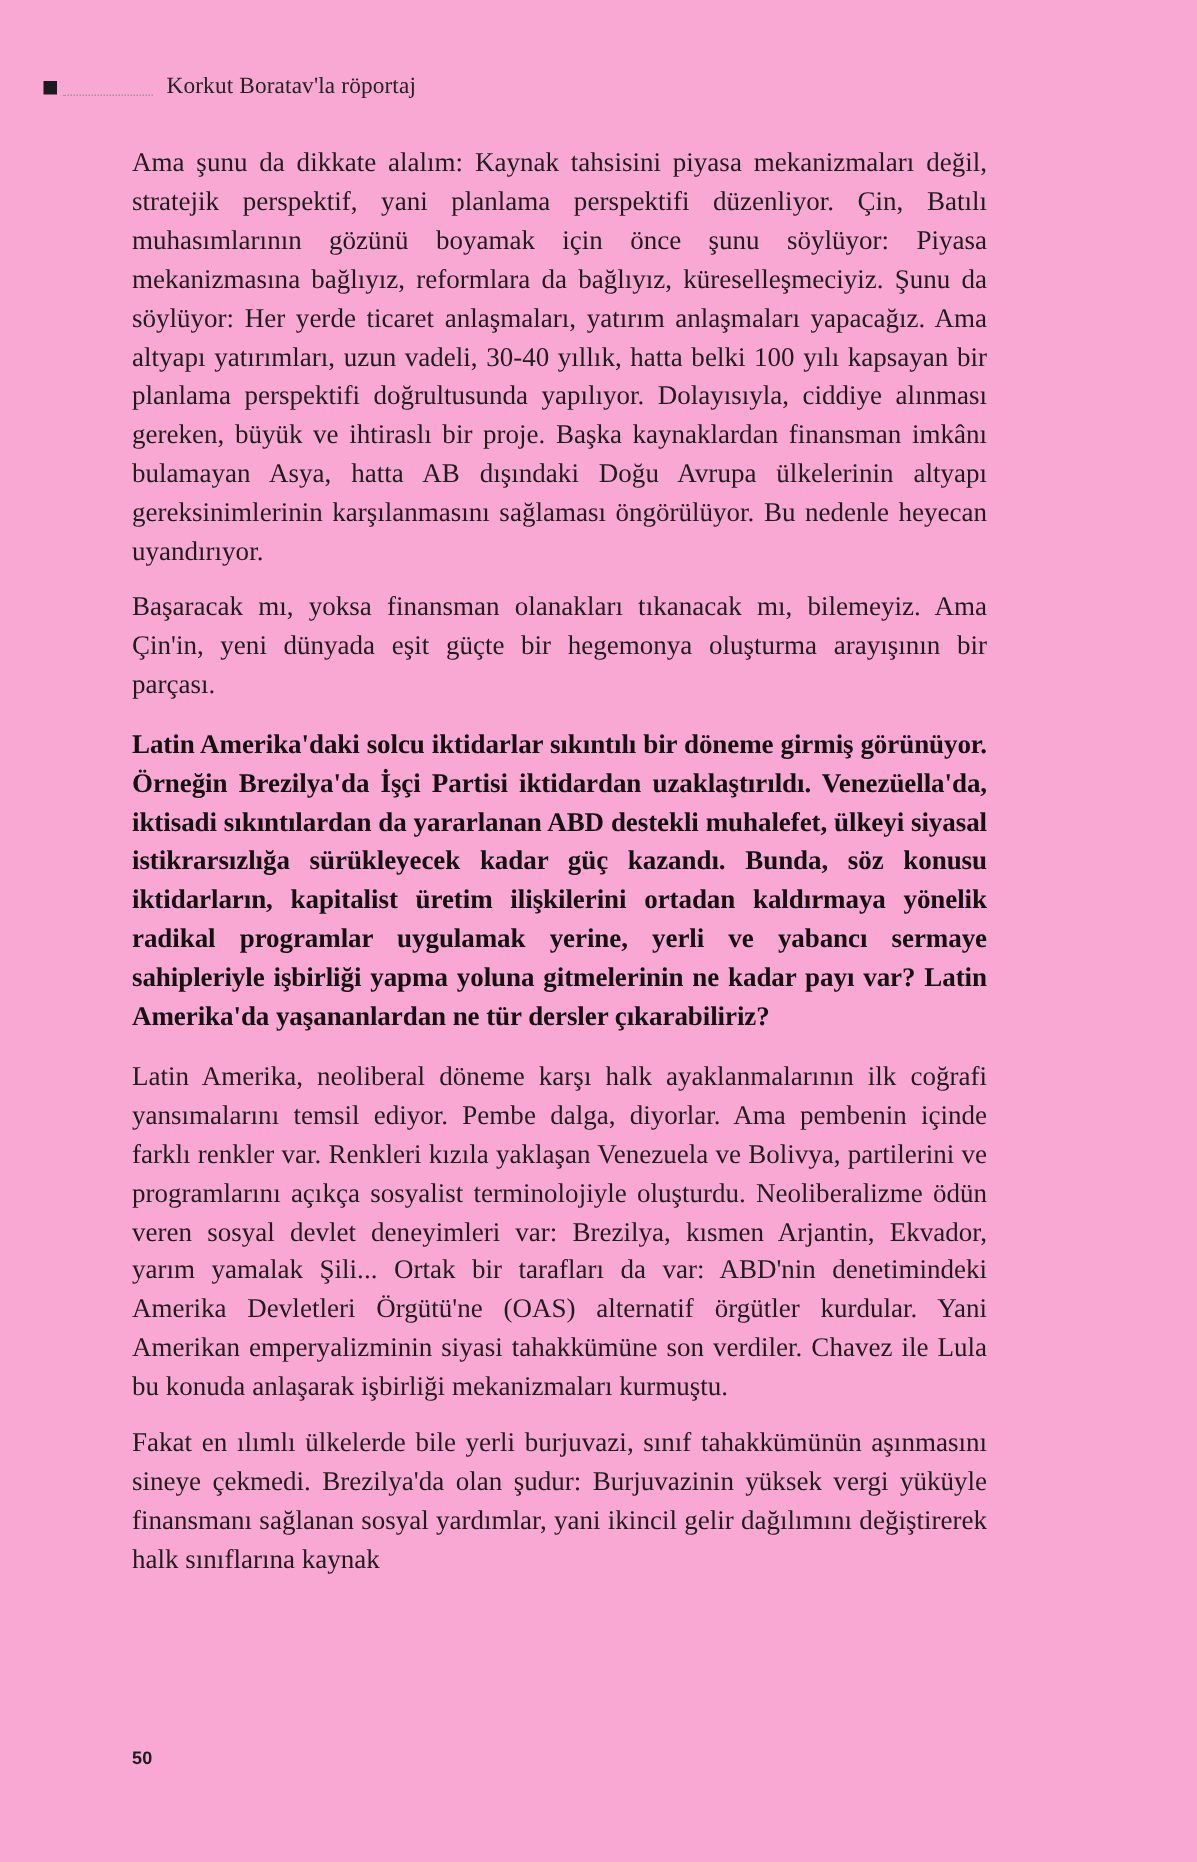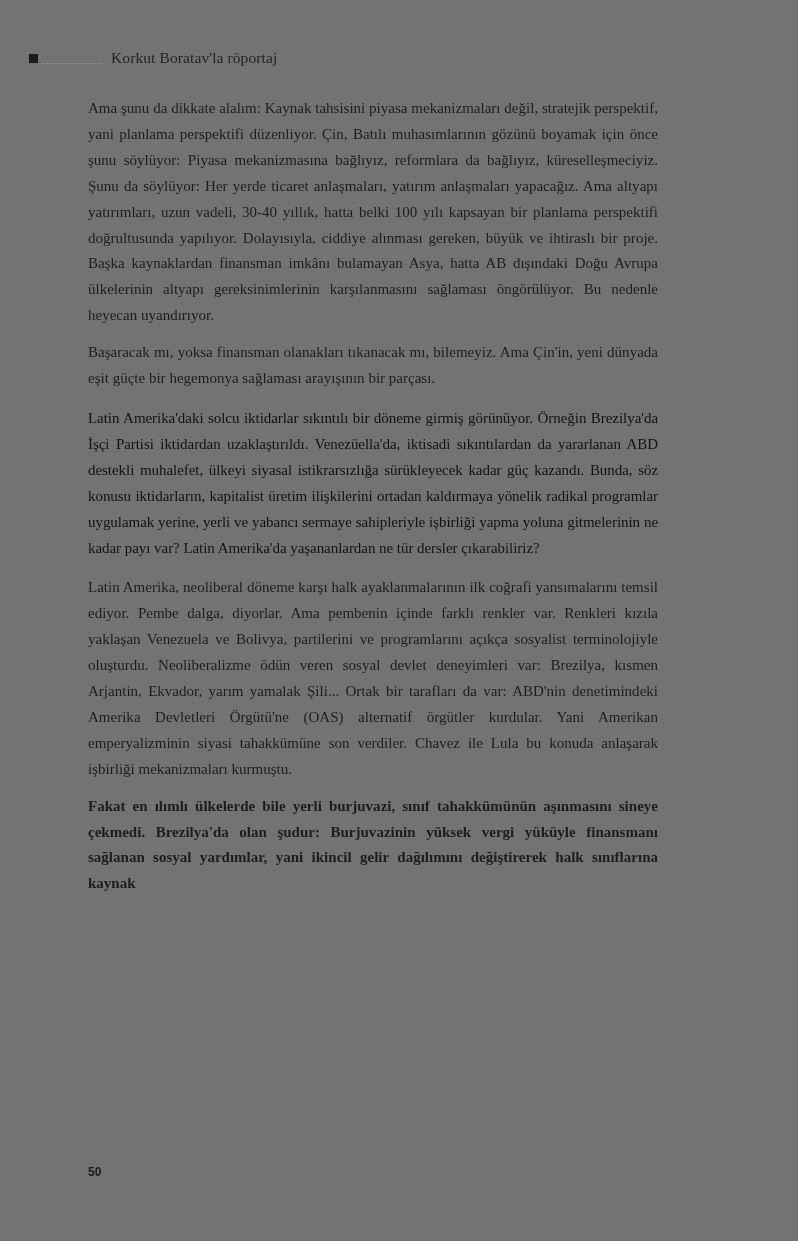--- a/index.html
+++ b/index.html
@@ -14,21 +14,21 @@
     position: relative;
     overflow: hidden;
     font-family: "Liberation Serif", "DejaVu Serif", serif;
     color: #1b1b1b;
     -webkit-font-smoothing: antialiased;
   }
 
   .page {
     position: absolute;
     inset: 0;
-    background: #737373;
+    background: #f9a8d4;
   }
 
   
   .running-header {
     position: absolute;
     left: 29px;
     top: 47px;
     width: 640px;
     height: 22px;
     display: flex;
@@ -64,34 +64,33 @@
   
   .text-column {
     position: absolute;
     left: 88px;
     top: 96px;
     width: 570px;
   }
 
   .para {
     margin: 0 0 11px 0;
-    font-size: 15px;
+    font-size: 18px;
     line-height: 25.9px;
     text-align: justify;
     text-justify: inter-word;
     hyphens: manual;
     color: #1d1d1d;
     letter-spacing: 0.01px;
   }
   .para:last-child {
     margin-bottom: 0;
-    font-weight: bold;
   }
   .para.question {
-    font-weight: normal;
+    font-weight: bold;
     color: #121212;
     letter-spacing: -0.05px;
     margin-top: 14px;
     margin-bottom: 14px;
   }
   .para.after-intro {
     margin-top: 10px;
   }
 
   
@@ -114,21 +113,21 @@
 
   <div class="running-header">
     <span class="header-marker"></span>
     <span class="header-leader"></span>
     <span class="header-title">Korkut Boratav'la röportaj</span>
   </div>
 
   <div class="text-column">
     <p class="para">Ama şunu da dikkate alalım: Kaynak tahsisini piyasa mekanizmaları değil, stratejik perspektif, yani planlama perspektifi düzenliyor. Çin, Batılı muhasımlarının gözünü boyamak için önce şunu söylüyor: Piyasa mekanizmasına bağlıyız, reformlara da bağlıyız, küreselleşmeciyiz. Şunu da söylüyor: Her yerde ticaret anlaşmaları, yatırım anlaşmaları yapacağız. Ama altyapı yatırımları, uzun vadeli, 30-40 yıllık, hatta belki 100 yılı kapsayan bir planlama perspektifi doğrultusunda yapılıyor. Dolayısıyla, ciddiye alınması gereken, büyük ve ihtiraslı bir proje. Başka kaynaklardan finansman imkânı bulamayan Asya, hatta AB dışındaki Doğu Avrupa ülkelerinin altyapı gereksinimlerinin karşılanmasını sağlaması öngörülüyor. Bu nedenle heyecan uyandırıyor.</p>
 
-    <p class="para">Başaracak mı, yoksa finansman olanakları tıkanacak mı, bilemeyiz. Ama Çin'in, yeni dünyada eşit güçte bir hegemonya sağlaması arayışının bir parçası.</p>
+    <p class="para">Başaracak mı, yoksa finansman olanakları tıkanacak mı, bilemeyiz. Ama Çin'in, yeni dünyada eşit güçte bir hegemonya oluşturma arayışının bir parçası.</p>
 
     <p class="para question">Latin Amerika'daki solcu iktidarlar sıkıntılı bir döneme girmiş görünüyor. Örneğin Brezilya'da İşçi Partisi iktidardan uzaklaştırıldı. Venezüella'da, iktisadi sıkıntılardan da yararlanan ABD destekli muhalefet, ülkeyi siyasal istikrarsızlığa sürükleyecek kadar güç kazandı. Bunda, söz konusu iktidarların, kapitalist üretim ilişkilerini ortadan kaldırmaya yönelik radikal programlar uygulamak yerine, yerli ve yabancı sermaye sahipleriyle işbirliği yapma yoluna gitmelerinin ne kadar payı var? Latin Amerika'da yaşananlardan ne tür dersler çıkarabiliriz?</p>
 
     <p class="para after-intro">Latin Amerika, neoliberal döneme karşı halk ayaklanmalarının ilk coğrafi yansımalarını temsil ediyor. Pembe dalga, diyorlar. Ama pembenin içinde farklı renkler var. Renkleri kızıla yaklaşan Venezuela ve Bolivya, partilerini ve programlarını açıkça sosyalist terminolojiyle oluşturdu. Neoliberalizme ödün veren sosyal devlet deneyimleri var: Brezilya, kısmen Arjantin, Ekvador, yarım yamalak Şili... Ortak bir tarafları da var: ABD'nin denetimindeki Amerika Devletleri Örgütü'ne (OAS) alternatif örgütler kurdular. Yani Amerikan emperyalizminin siyasi tahakkümüne son verdiler. Chavez ile Lula bu konuda anlaşarak işbirliği mekanizmaları kurmuştu.</p>
 
     <p class="para">Fakat en ılımlı ülkelerde bile yerli burjuvazi, sınıf tahakkümünün aşınmasını sineye çekmedi. Brezilya'da olan şudur: Burjuvazinin yüksek vergi yüküyle finansmanı sağlanan sosyal yardımlar, yani ikincil gelir dağılımını değiştirerek halk sınıflarına kaynak</p>
   </div>
 
   <div class="folio">50</div>
 

